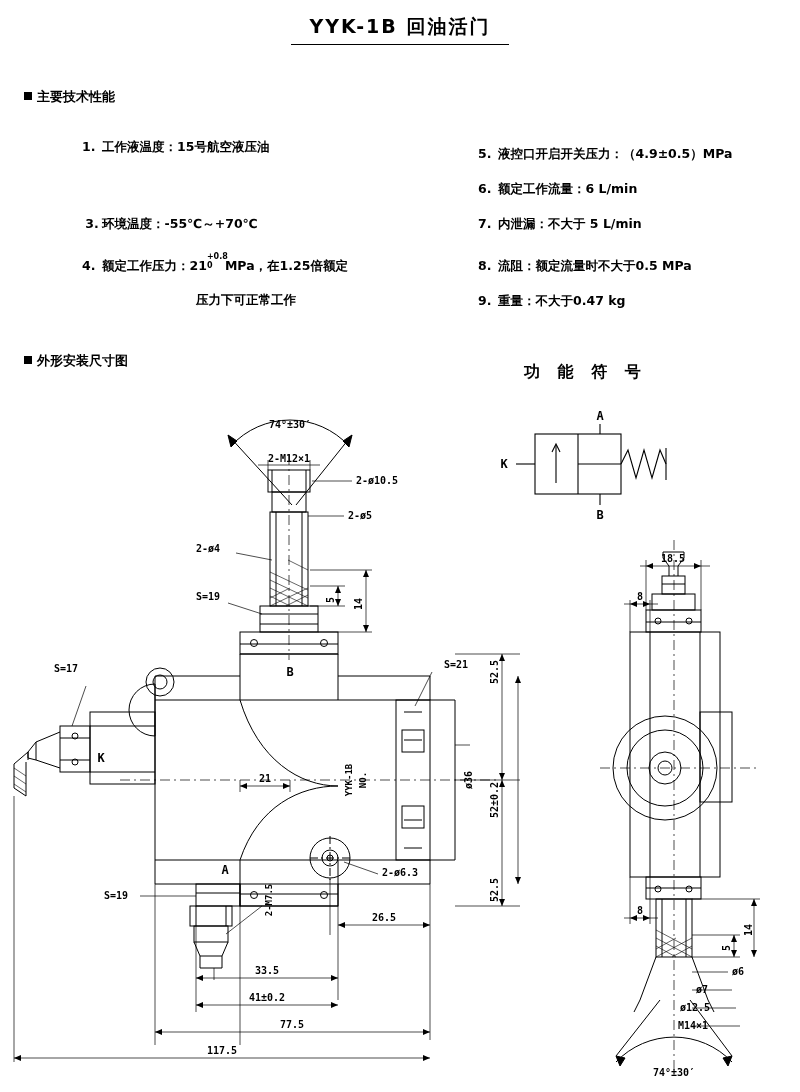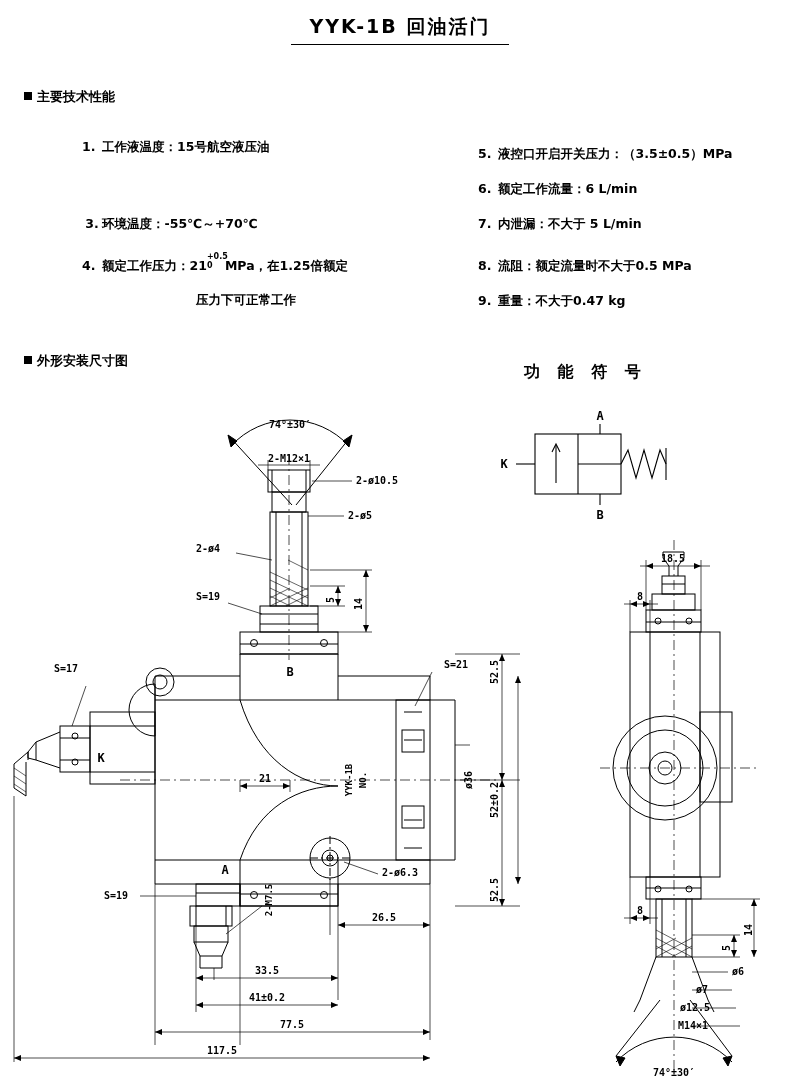--- a/index.html
+++ b/index.html
@@ -96,26 +96,26 @@
   <div class="section-head" id="dim-head"><span class="bullet"></span><span>外形安装尺寸图</span></div>
   <div class="section-head" id="sym-head">功 能 符 号</div>
 
   <div class="spec-item" style="left:82px; top:138px;">
     <span class="num">1.</span><span>工作液温度：15号航空液压油</span>
   </div>
   <div class="spec-item" style="left:82px; top:215px;text-align:center;">
     <span class="num">3.</span><span>环境温度：-55℃～+70℃</span>
   </div>
   <div class="spec-item" style="left:82px; top:257px;">
-    <span class="num">4.</span><span>额定工作压力：21</span><span class="frac"><span class="up">+0.5</span><span class="dn">0</span></span><span>MPa，在1.25倍额定</span>
+    <span class="num">4.</span><span>额定工作压力：21</span><span class="frac"><span class="up">+0.8</span><span class="dn">0</span></span><span>MPa，在1.25倍额定</span>
   </div>
   <div class="spec-sub" style="left:196px; top:292px;">压力下可正常工作</div>
 
   <div class="spec-item" style="left:478px; top:145px;">
-    <span class="num">5.</span><span>液控口开启开关压力：（3.5±0.5）MPa</span>
+    <span class="num">5.</span><span>液控口开启开关压力：（4.9±0.5）MPa</span>
   </div>
   <div class="spec-item" style="left:478px; top:180px;">
     <span class="num">6.</span><span>额定工作流量：6 L/min</span>
   </div>
   <div class="spec-item" style="left:478px; top:215px;">
     <span class="num">7.</span><span>内泄漏：不大于 5 L/min</span>
   </div>
   <div class="spec-item" style="left:478px; top:257px;">
     <span class="num">8.</span><span>流阻：额定流量时不大于0.5 MPa</span>
   </div>

